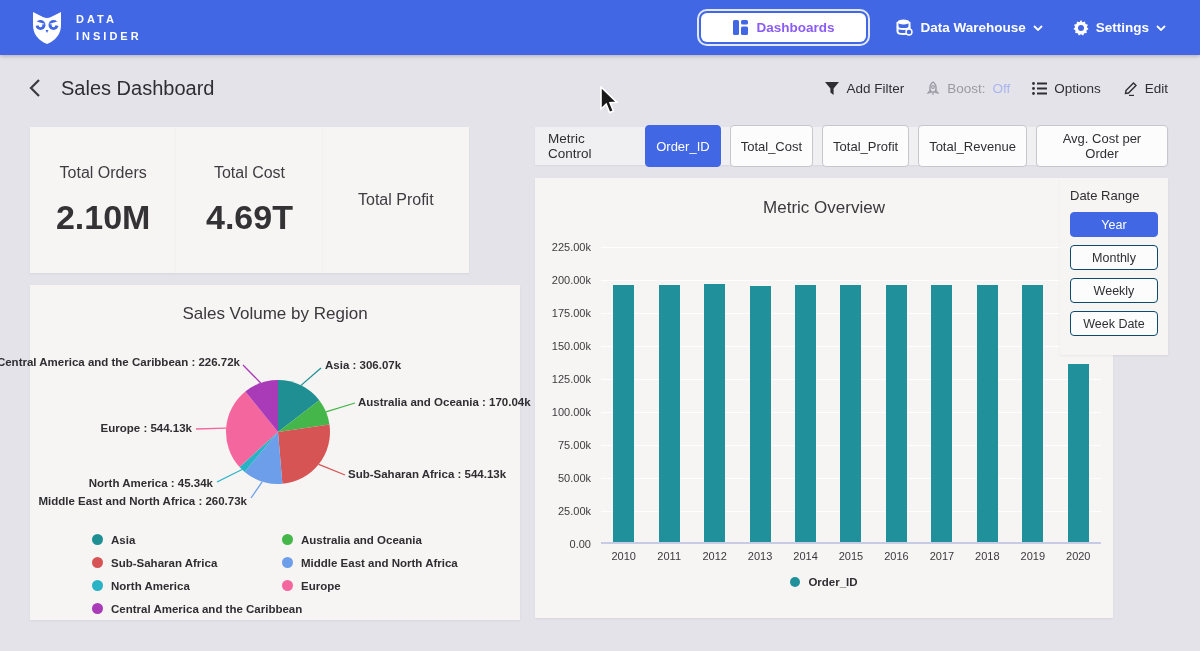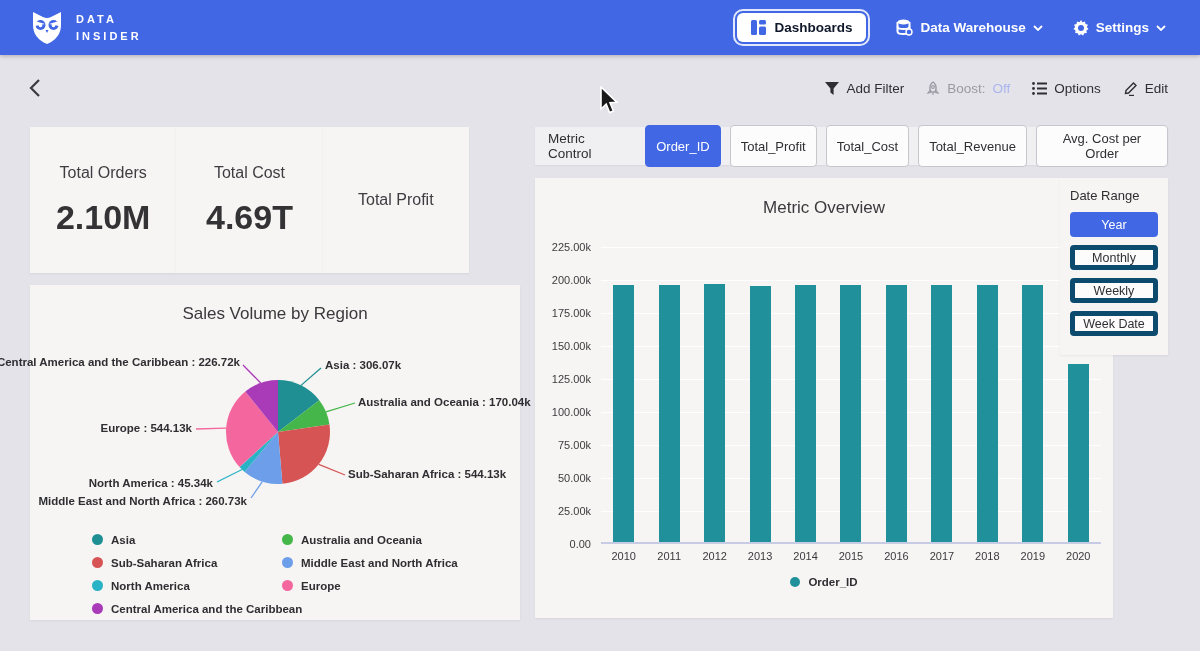--- a/index.html
+++ b/index.html
@@ -6,22 +6,22 @@
   html,body { width:1200px; height:651px; overflow:hidden; }
   body { font-family:"Liberation Sans", sans-serif; background:#e5e3ea; position:relative; }
 
   
   .navbar { position:absolute; left:0; top:0; width:1200px; height:55px;
     background:#4167e4; display:flex; align-items:center; justify-content:space-between;
     box-shadow:0 1px 4px rgba(0,0,0,.25); z-index:5; }
   .brand { display:flex; align-items:center; margin-left:30px; gap:12px; }
   .brand-text { color:#fff; font-size:11px; font-weight:bold; letter-spacing:3px; line-height:1.5; }
   .nav-right { display:flex; align-items:center; gap:30px; margin-right:34px; }
-  .nav-btn-dash { display:flex; align-items:center; gap:8px; background:#fff; color:#0f172a;
-    font-weight:bold; font-size:13.5px; border:none; border-radius:6px; padding:7px 14px;
+  .nav-btn-dash { display:flex; align-items:center; gap:8px; background:#fff; color:#8b5cf6;
+    font-weight:bold; font-size:13.5px; border:none; border-radius:6px; padding:7px 32px;
     outline:2px solid rgba(255,255,255,.85); outline-offset:2px; cursor:pointer; }
   .nav-item { display:flex; align-items:center; gap:7px; color:#fff; font-size:13.5px;
     font-weight:bold; cursor:pointer; }
   .chev { width:10px; height:6px; }
 
   
   .page-header { position:absolute; left:0; top:55px; width:1200px; height:66px;
     display:flex; align-items:center; }
   .back { margin-left:28px; cursor:pointer; display:flex; align-items:center; }
   .page-title { margin-left:20px; font-size:20px; color:#2e2e33; font-weight:normal; }
@@ -67,21 +67,21 @@
   .bar-xaxis span { flex:1; text-align:center; font-size:11px; color:#3a3a3e; }
   .bar-legend { position:absolute; left:0; right:0; top:398px; display:flex;
     justify-content:center; align-items:center; gap:8px; font-size:11.5px; font-weight:bold;
     color:#2f2f33; }
   .dot { width:10px; height:10px; border-radius:50%; display:inline-block; flex:none; }
 
   
   .date-panel { left:1060px; top:178px; width:108px; height:177px; padding:10px 10px; }
   .date-label { font-size:13px; color:#2f2f33; margin-bottom:9px; }
   .date-btn { display:block; width:100%; height:25px; margin-bottom:8px; font-size:12.5px;
-    border:5px solid #0c4a6e; border-radius:4px; background:#fcfcfc; color:#2f2f33;
+    border:1px solid #0c4a6e; border-radius:4px; background:#fcfcfc; color:#2f2f33;
     cursor:pointer; font-family:"Liberation Sans",sans-serif; }
   .date-btn.sel { background:#4167e4; color:#fff; border-color:#4167e4; }
 
   
   .pie-panel { left:30px; top:285px; width:490px; height:335px; }
   .pie-panel .panel-title { margin-top:19px; }
   .pie-svg { position:absolute; left:0; top:0; }
   .pie-label { position:absolute; font-size:11.5px; font-weight:bold; color:#2f2f33;
     white-space:nowrap; }
   .pie-legend { position:absolute; left:62px; top:246px; display:grid;
@@ -147,20 +147,21 @@
     </div>
   </div>
 </nav>
 
 <header class="page-header">
   <span class="back">
     <svg width="13" height="20" viewBox="0 0 13 20">
       <polyline points="11,2 3,10 11,18" fill="none" stroke="#3a3a3e" stroke-width="2.2"></polyline>
     </svg>
   </span>
+  <h1 class="page-title">Sales Dashboard</h1>
   <div class="header-actions">
     <span class="h-action">
       <svg width="14" height="13" viewBox="0 0 14 13">
         <path d="M0 0 H14 L8.6 6.5 V13 L5.4 10.6 V6.5 Z" fill="#2f2f33"></path>
       </svg>
       <span>Add Filter</span>
     </span>
     <span class="h-action gray">
       <svg width="14" height="15" viewBox="0 0 14 15">
         <path d="M7 1 Q10.5 3.5 10 8 L9 11 H5 L4 8 Q3.5 3.5 7 1 Z" fill="none" stroke="#9b9aa3" stroke-width="1.4"></path>
@@ -202,22 +203,22 @@
     </div>
     <div class="kpi-card">
       <div class="kpi-label">Total Profit</div>
     </div>
   </div>
 
 <div class="metric-control">
   <span class="metric-control-label">Metric Control</span>
   <span id="metric-buttons" style="display:flex;gap:9px;">
       <button class="chip sel">Order_ID</button>
+      <button class="chip">Total_Cost</button>
       <button class="chip">Total_Profit</button>
-      <button class="chip">Total_Cost</button>
       <button class="chip">Total_Revenue</button>
       <button class="chip">Avg. Cost per Order</button>
     </span>
 </div>
 
 <div class="panel bar-panel">
   <h2 class="panel-title">Metric Overview</h2>
   <div class="bar-yaxis" id="bar-yaxis">
       <span style="top: 63px;">225.00k</span>
       <span style="top: 96px;">200.00k</span>

